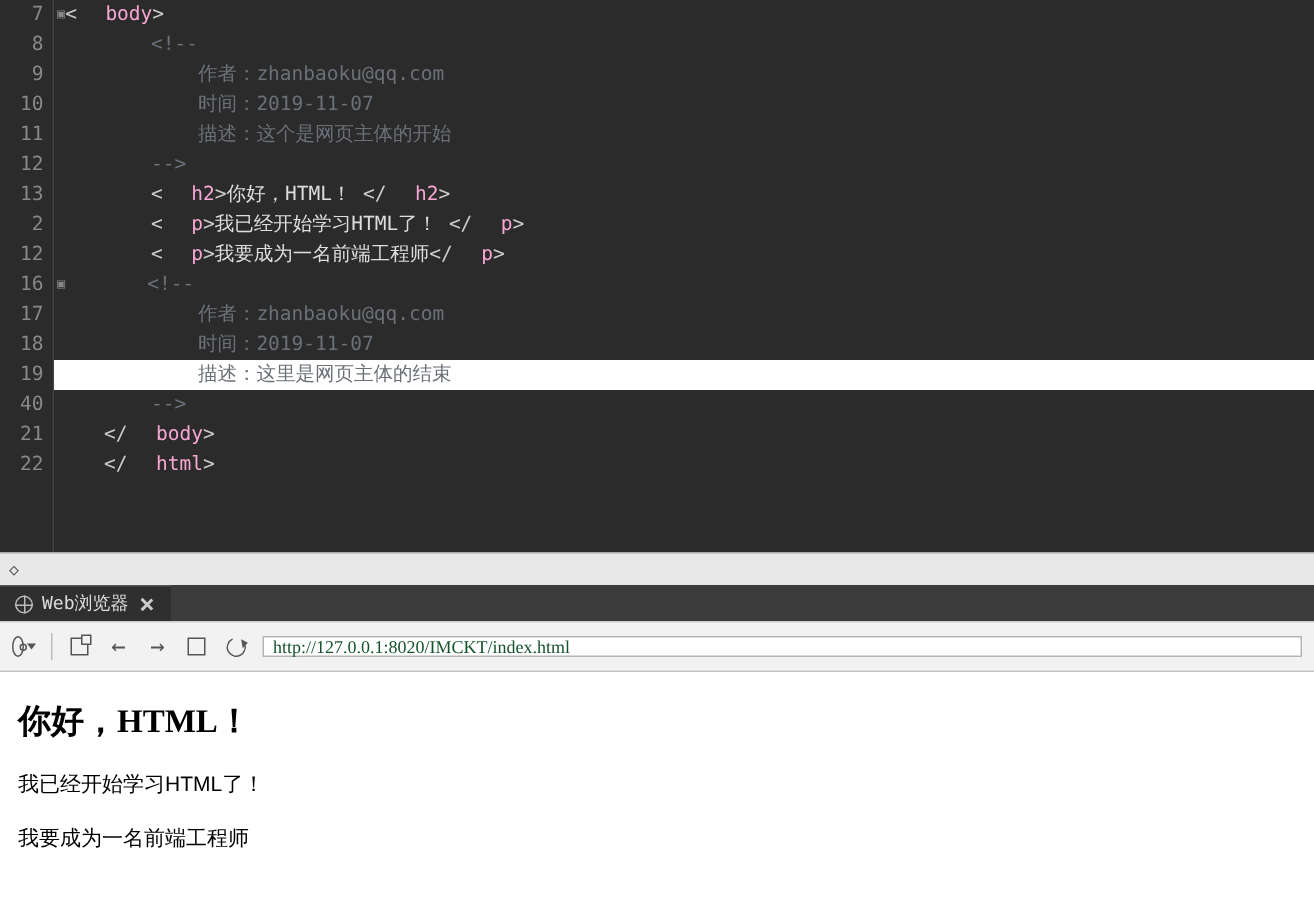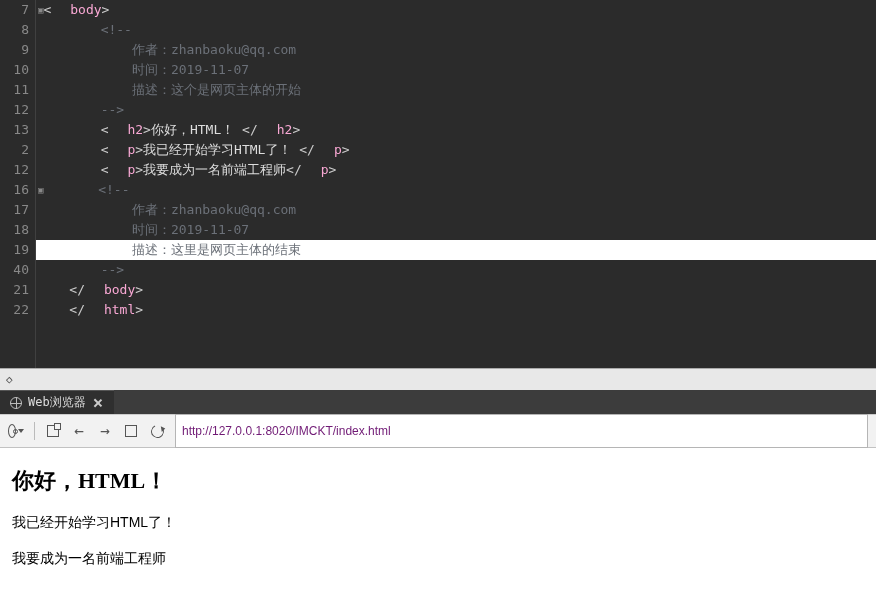--- a/index.html
+++ b/index.html
@@ -125,26 +125,26 @@
   .arrow-l,.arrow-r{font-size:16px;line-height:1;}
   .home-sq{width:12px;height:12px;border:1.5px solid #555;}
   .reload{
     width:13px;height:13px;border:1.5px solid #555;border-radius:50%;border-top-color:transparent;transform:rotate(20deg);position:relative;
   }
   .reload::after{content:"";position:absolute;top:-2px;right:-1px;width:0;height:0;border-left:4px solid #555;border-top:3px solid transparent;border-bottom:3px solid transparent;transform:rotate(-30deg);}
   .url-bar {
     flex:1;
     background:#fff;
     border:1px solid #b5b5b5;
-    height:34px;
+    height:14px;
     display:flex;align-items:center;
     padding:0 6px;
     font-size:12px;
-    color:#701a75;
-    font-family: Liberation Sans, sans-serif;
+    color:#14532d;
+    font-family: Liberation Serif, serif;
   }
 
   .preview {
     background:#fff;
     color:#000;
     padding: 18px 12px;
     font-family: "SimSun","Microsoft YaHei", serif;
     height: calc(616px - 390px - 24px - 34px);
   }
   .preview h2 {

